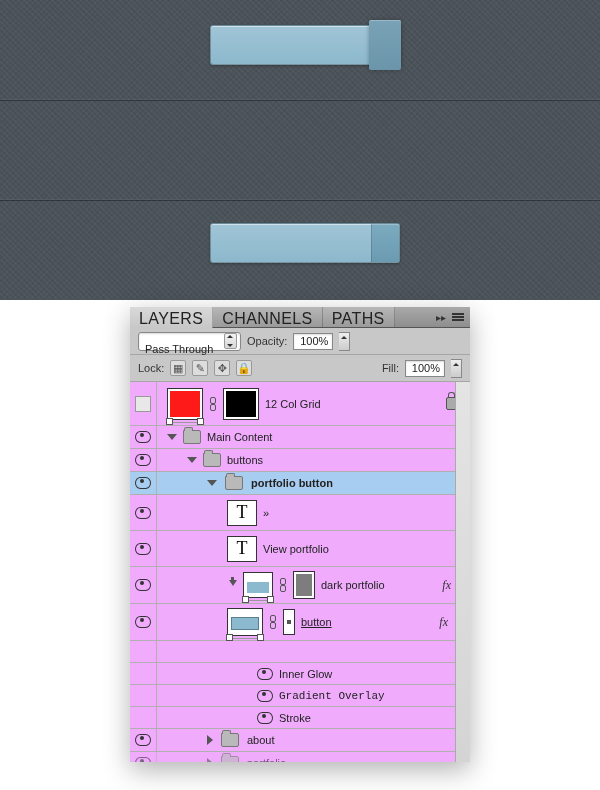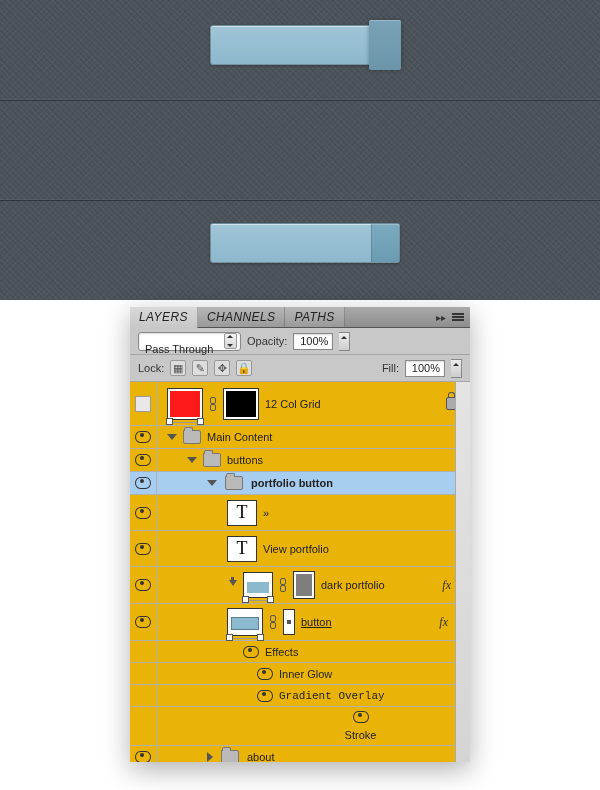--- a/index.html
+++ b/index.html
@@ -111,27 +111,26 @@
   .ps-tabs {
     height: 20px;
     background: linear-gradient(#a9a9a9, #8e8e8e);
     display:flex;
     align-items:stretch;
     border-bottom:1px solid #555;
     position:relative;
   }
   .ps-tab {
     padding: 3px 9px 0 9px;
-    font-size: 12px;
+    font-size: 16px;
     letter-spacing: .4px;
     color:#222;
     border-right:1px solid rgba(0,0,0,0.2);
     background: linear-gradient(#b7b7b7, #9a9a9a);
     cursor:default;
-    font-style:italic;
   }
   .ps-tab.active {
     background: linear-gradient(#d9d9d9, #c8c8c8);
     border-bottom:1px solid #c8c8c8;
     margin-bottom:-1px;
     font-weight:500;
   }
   .ps-tabs .spacer { flex:1; }
   .ps-tabs .panel-icons {
     display:flex; align-items:center; gap:6px; padding:0 6px;
@@ -194,21 +193,21 @@
     background:linear-gradient(#eee,#ccc);
     position:relative;
   }
   .ps-stepper::before{content:"";position:absolute;top:3px;left:2px;width:0;height:0;
     border-left:3px solid transparent;border-right:3px solid transparent;border-bottom:3px solid #333;}
   .lock-glyphs { display:flex; gap:6px; align-items:center; }
   .lock-glyphs span { width:14px;height:14px;display:flex;align-items:center;justify-content:center;border:1px solid #999;background:#ddd;border-radius:2px;color:#555;}
 
   
   .layers {
-    background:#eab308;
+    background:#f0abfc;
     height: calc(100% - 20px - 26px - 26px);
     overflow:hidden;
     position:relative;
   }
   .layer-row {
     display:flex;
     align-items:center;
     border-bottom:1px solid #b0b0b0;
     min-height:22px;
     position:relative;
@@ -473,45 +472,41 @@
         <div class="thumb chain"></div>
         <div class="thumb mask"></div>
         <span class="layer-name link">button</span>
         <span class="fx-badge">fx</span>
         <span class="fx-tri down"></span>
       </div>
     </div>
 
     <div class="layer-row">
       <div class="vis-col"></div>
-      <div class="row-body indent-5">
-        <span class="eye"></span>
-        <span class="layer-name">Effects</span>
-      </div>
     </div>
 
     <div class="layer-row">
       <div class="vis-col"></div>
       <div class="row-body indent-5" style="padding-left:100px;">
         <span class="eye"></span>
         <span class="layer-name">Inner Glow</span>
       </div>
     </div>
 
     <div class="layer-row">
       <div class="vis-col"></div>
       <div class="row-body indent-5" style="padding-left:100px;font-family:Liberation Mono, monospace;">
         <span class="eye"></span>
         <span class="layer-name">Gradient Overlay</span>
       </div>
     </div>
 
     <div class="layer-row">
       <div class="vis-col"></div>
-      <div class="row-body indent-5" style="padding-left:100px;flex-direction:column;">
+      <div class="row-body indent-5" style="padding-left:100px;">
         <span class="eye"></span>
         <span class="layer-name">Stroke</span>
       </div>
     </div>
 
     <div class="layer-row">
       <div class="vis-col">
           <span class="eye"></span>
         </div>
       <div class="row-body indent-3">

